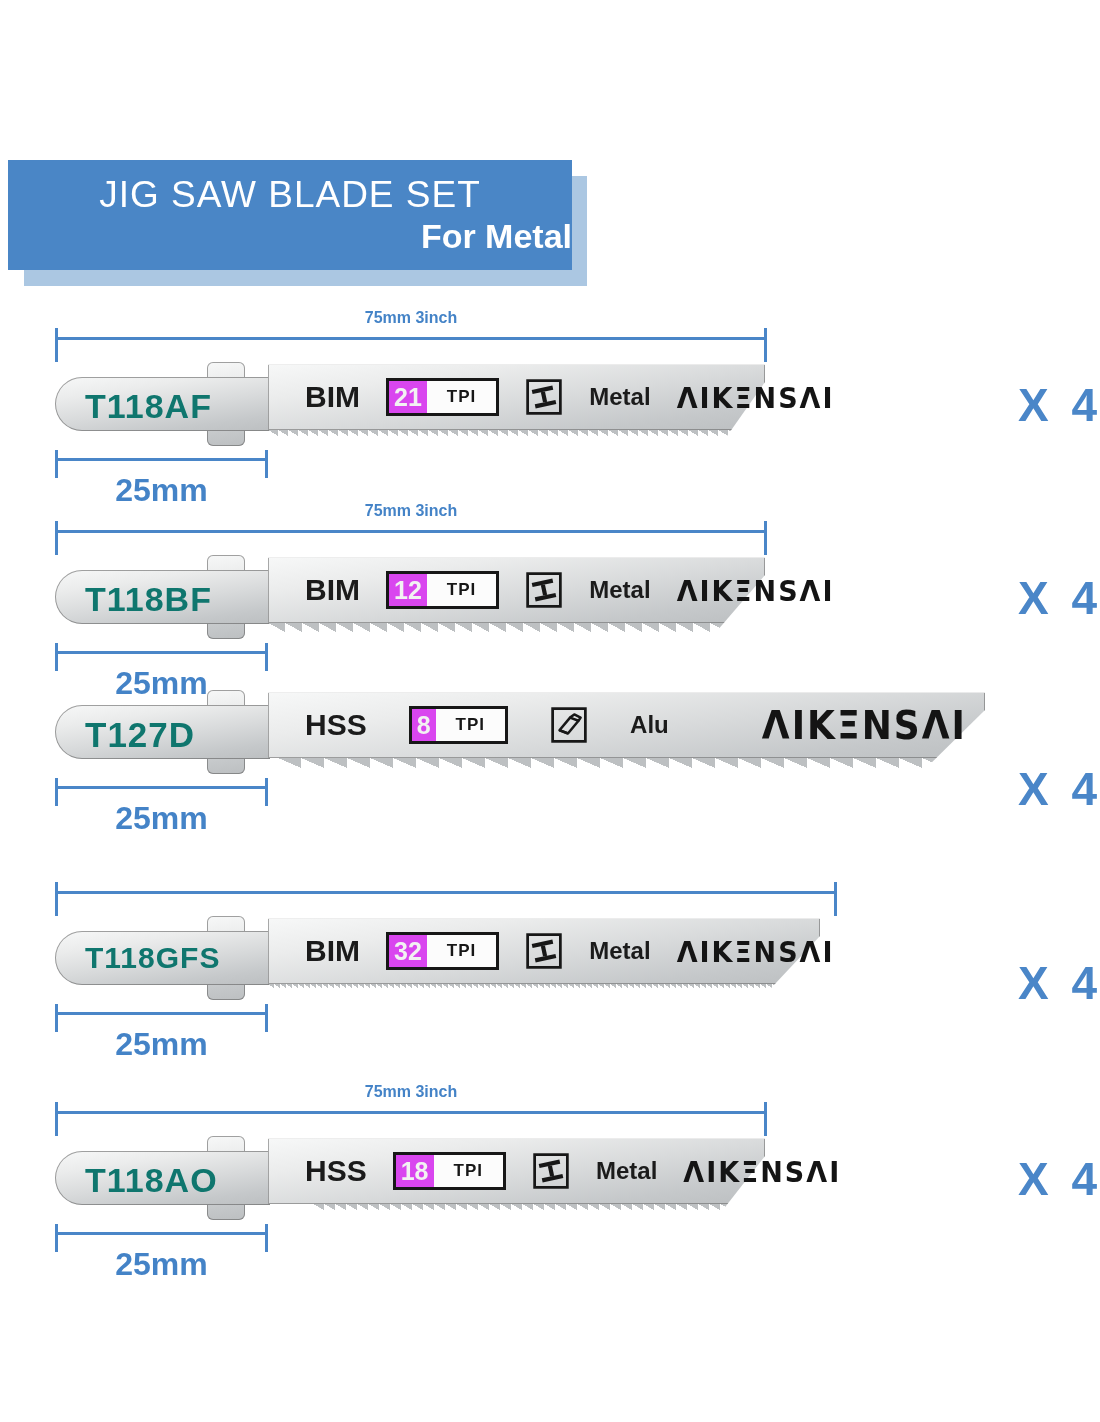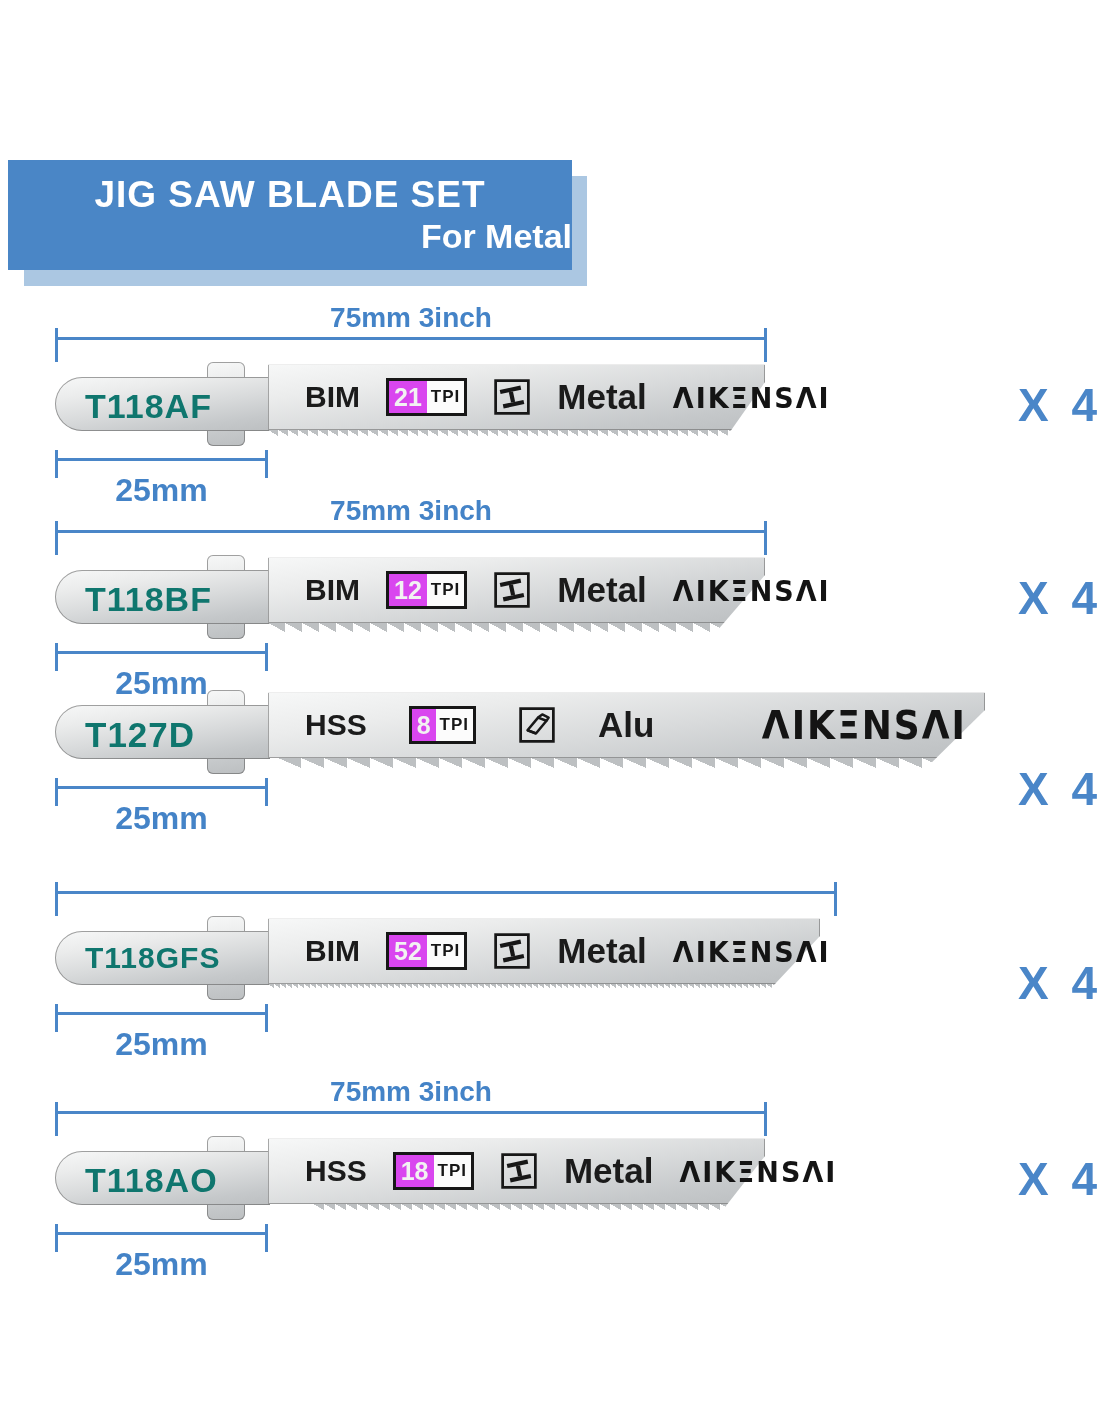--- a/index.html
+++ b/index.html
@@ -6,30 +6,30 @@
   .page{
     position:relative;width:1100px;height:1422px;background:#ffffff;overflow:hidden;
     font-family:"Liberation Sans","DejaVu Sans",sans-serif;
   }
   
   .banner-shadow{position:absolute;left:24px;top:176px;width:563px;height:110px;background:#abc7e2;}
   .banner{
     position:absolute;left:8px;top:160px;width:564px;height:110px;background:#4a86c6;
     color:#ffffff;text-align:center;display:flex;flex-direction:column;justify-content:center;gap:2px;
   }
-  .banner .l1{font-size:37px;font-weight:bold;letter-spacing:1px;line-height:1.1;}
+  .banner .l1{font-size:37px;font-weight:normal;letter-spacing:1px;line-height:1.1;}
   .banner .l2{font-size:34px;font-weight:bold;line-height:1.1;text-align:right;}
 
   
   .row{position:absolute;left:55px;}
   .r1{top:306px;} .r2{top:499px;} .r3{top:690px;} .r4{top:884px;} .r5{top:1080px;}
 
   
   .dim-top{position:relative;width:var(--dimw);}
-  .dim-label{height:24px;line-height:24px;text-align:center;font-size:28px;font-weight:bold;color:#4483c7;}
+  .dim-label{height:24px;line-height:24px;text-align:center;font-size:16px;font-weight:bold;color:#4483c7;}
   .dim-line{position:relative;height:34px;margin-top:-2px;}
   .tick{position:absolute;top:0;bottom:0;width:3px;background:#4a86c8;}
   .tick.l{left:0;} .tick.r{right:0;}
   .bar{position:absolute;left:0;right:0;top:9px;height:3px;background:#4a86c8;}
 
   
   .blade{position:relative;width:var(--bw);height:84px;}
   .metal{background:linear-gradient(172deg,#f7f8f8 0%,#ebecec 26%,#d8dadb 55%,#c5c8ca 82%,#bcbfc1 100%);}
   .shank{position:absolute;left:0;top:15px;width:215px;height:54px;border-radius:27px 0 0 27px;
          box-shadow:inset 0 0 0 1px rgba(90,90,90,.55);}
@@ -39,23 +39,23 @@
        clip-path:polygon(0 0,100% 0,100% 22%,calc(100% - var(--cut)) 100%,0 100%);}
   .bodyplate{height:66px;box-shadow:inset 0 1px 0 rgba(255,255,255,.8),inset 0 0 0 1px rgba(90,90,90,.5);}
   .teeth{height:var(--th);margin-left:var(--tstart,0px);
        background-image:linear-gradient(to bottom left,#bdc0c2 49.4%,rgba(0,0,0,0) 50%);
        background-size:var(--tw) 100%;background-repeat:repeat-x;}
   .model{position:absolute;left:30px;top:25px;font-size:var(--mfs,34px);font-weight:bold;color:#0f766e;letter-spacing:1px;}
   .info{position:absolute;left:250px;right:18px;top:4px;height:62px;display:flex;align-items:center;gap:var(--gap,26px);color:#1b1b1b;}
   .mat{font-size:30px;font-weight:bold;}
   .badge{display:inline-flex;align-items:stretch;border:3px solid #171717;background:#fcfcfc;height:32px;}
   .badge .num{background:#d946ef;color:#f2f2f2;font-weight:bold;font-size:25px;line-height:32px;padding:0 5px;}
-  .badge .unit{color:#171717;font-weight:bold;font-size:17px;line-height:32px;padding:0 4px;letter-spacing:1px;}
+  .badge .unit{color:#171717;font-weight:bold;font-size:17px;line-height:32px;padding:0 20px;letter-spacing:1px;}
   .micon{display:inline-flex;}
-  .work{font-size:35px;font-weight:bold;}
+  .work{font-size:24px;font-weight:bold;}
   .brand{margin-left:auto;font-family:"DejaVu Sans",sans-serif;font-size:var(--bfs,27px);font-weight:bold;
          letter-spacing:2px;transform:scaleY(1.08);color:#141414;white-space:nowrap;}
 
   
   .dim-bottom{position:relative;width:213px;margin-top:4px;}
   .dim-line2{position:relative;height:28px;}
   .dim-line2 .bar{top:8px;}
   .dim-label2{height:24px;line-height:24px;text-align:center;font-size:32px;font-weight:bold;color:#4483c7;}
 
   
@@ -220,21 +220,21 @@
       <div class="tab metal"></div>
       <div class="shank metal"></div>
       <div class="bodyclip">
         <div class="bodyplate metal"></div>
         <div class="teeth"></div>
       </div>
       <div class="model">T118GFS</div>
       <div class="info">
         <span class="mat">BIM</span>
         <span class="badge">
-            <span class="num">52</span>
+            <span class="num">32</span>
             <span class="unit">TPI</span>
           </span>
         <span class="micon">
           <svg width="38" height="38" viewBox="0 0 36 36">
               <rect x="2.5" y="2.5" width="31" height="31" fill="none" stroke="#171717" stroke-width="2.6"></rect>
               <g transform="rotate(-12 18 18)" fill="#171717">
                 <rect x="8" y="9" width="20" height="4"></rect>
                 <rect x="16" y="13" width="4" height="10"></rect>
                 <rect x="8" y="23" width="20" height="4"></rect>
               </g>

